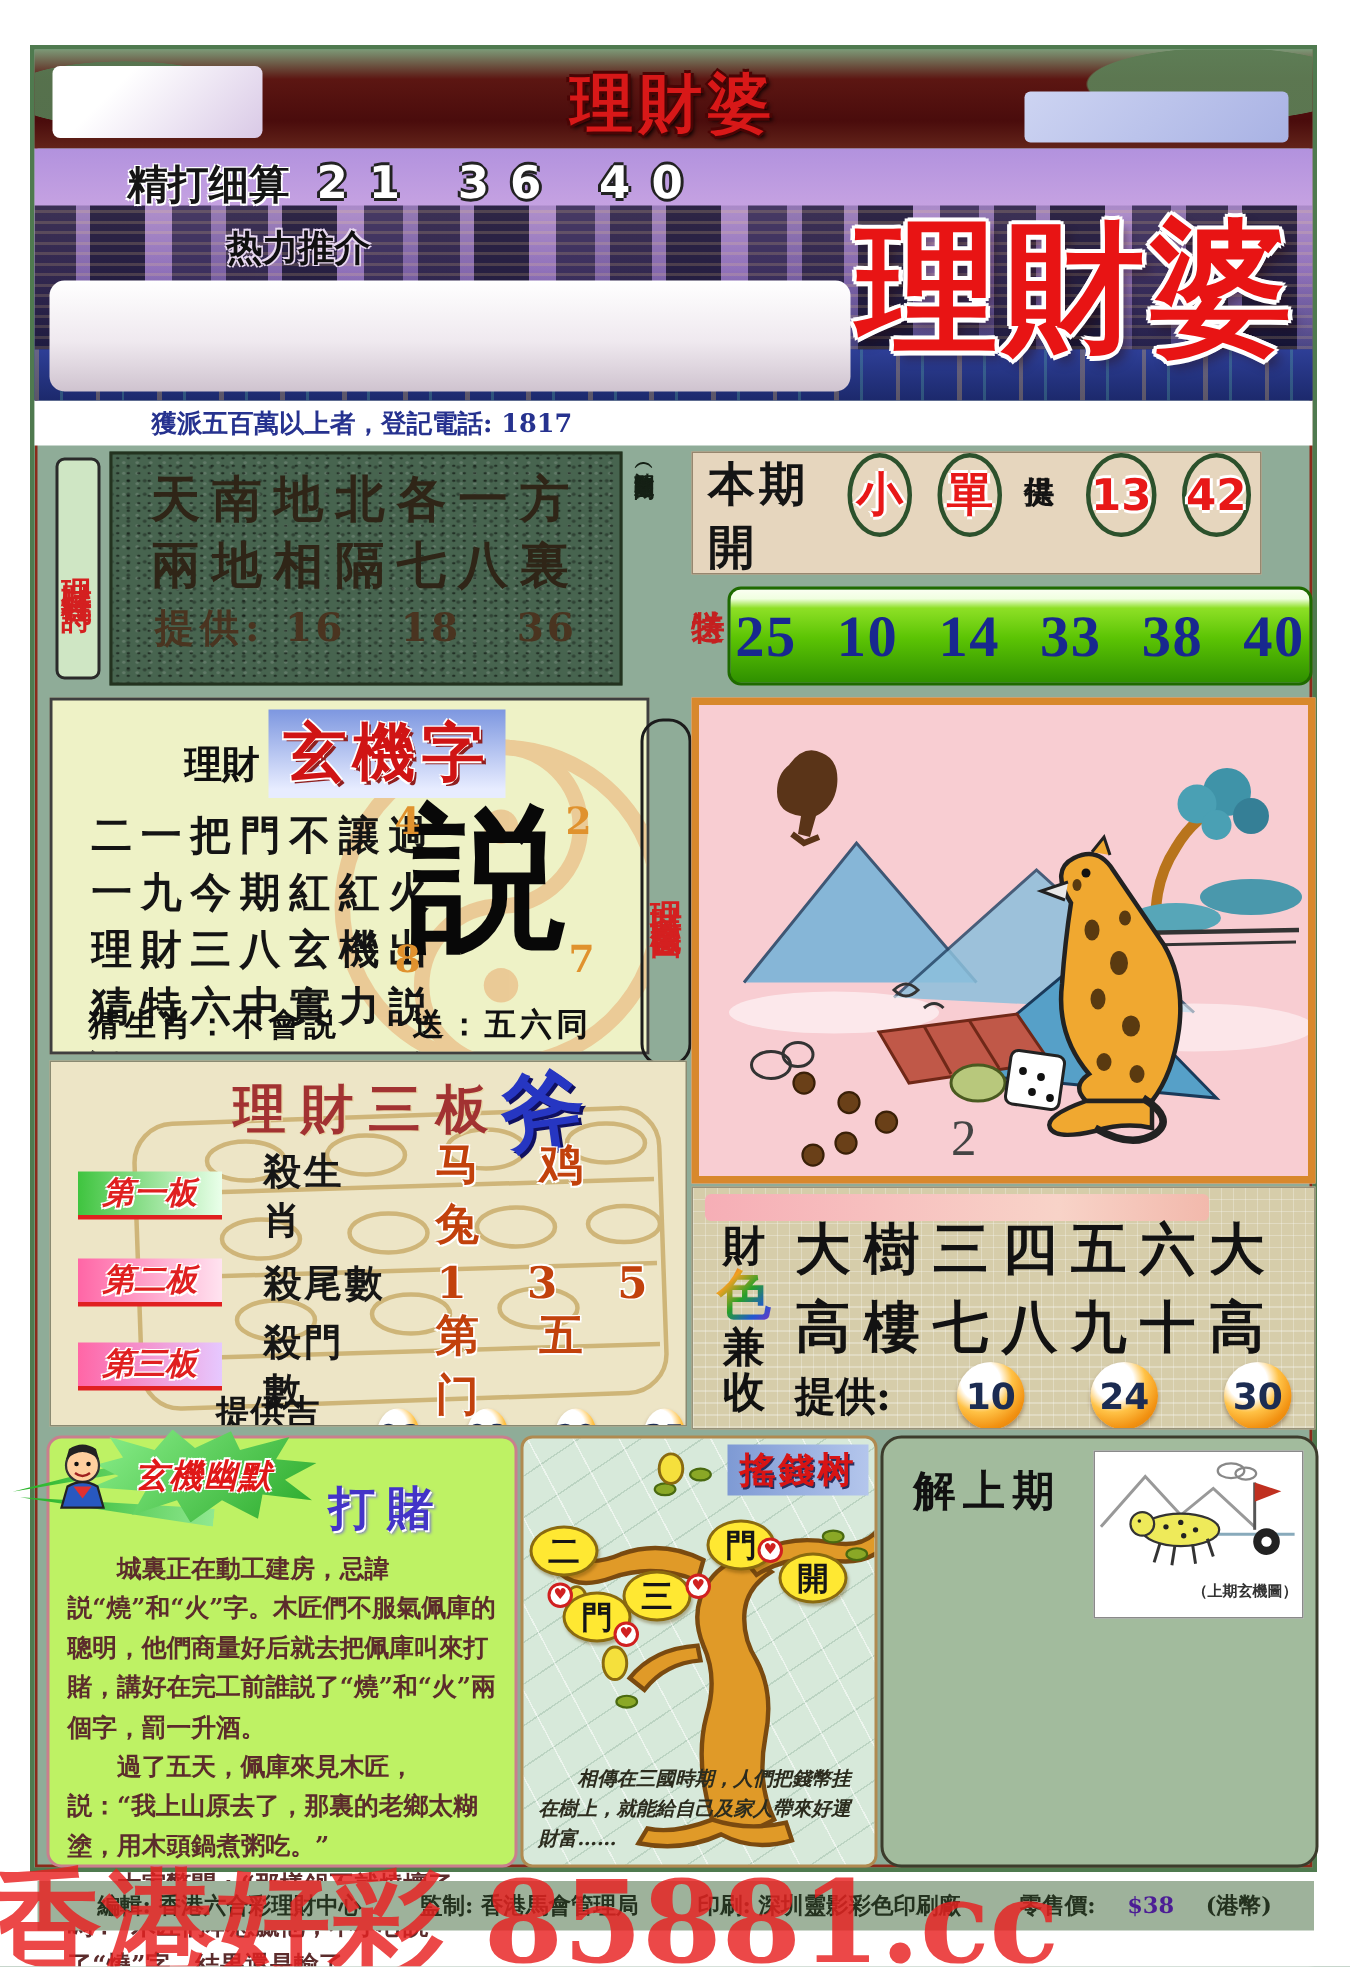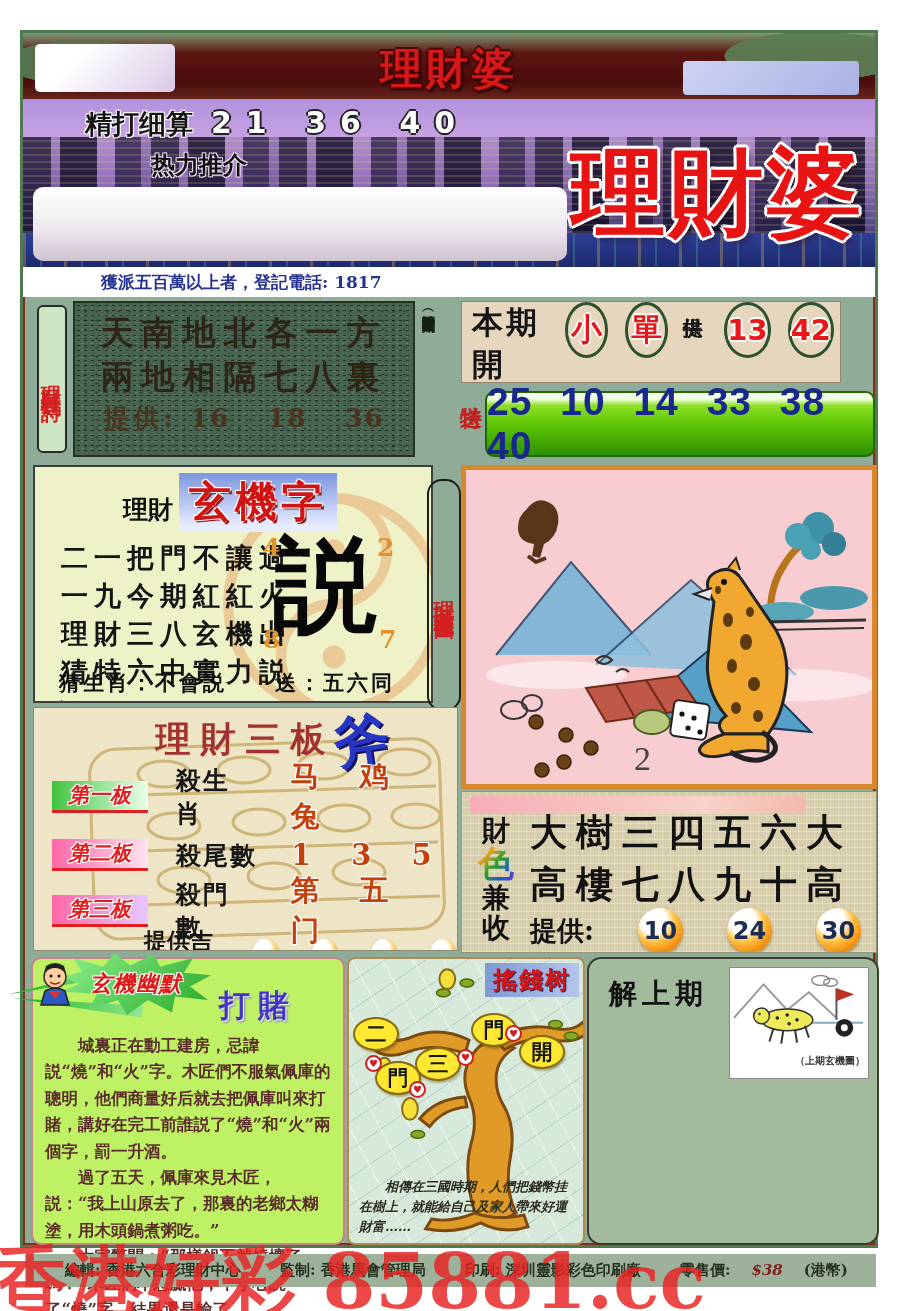--- a/index.html
+++ b/index.html
@@ -140,21 +140,21 @@
     color:#141414; margin-left:12px; height:56px; display:flex; align-items:center; }
 
   
   .send { position:absolute; left:438px; top:92px; width:416px; height:70px; }
   .send-label { position:absolute; left:0; top:0; width:22px; height:70px; writing-mode:vertical-rl;
     text-orientation:upright; font-size:22px; font-weight:900; color:#c42020; display:flex; align-items:center; }
   .send-bar { position:absolute; left:24px; top:2px; width:390px; height:66px; border-radius:9px;
     border:2px solid #1e6a00;
     background:linear-gradient(180deg,#fbfff2 0%,#f0ffe0 10%,#8ee026 20%,#5cc404 52%,#2f9000 100%);
     display:flex; align-items:center; justify-content:center; }
-  .send-nums { font-family:Liberation Sans, sans-serif; font-size:39px; font-weight:900;
+  .send-nums { font-family:Liberation Serif, serif; font-size:39px; font-weight:900;
     color:#18288f; word-spacing:16px; letter-spacing:1px; }
 
   
   .pic-label { position:absolute; left:404px; top:182px; width:34px; height:232px; border:2px solid #1c1c1c;
     border-radius:15px; writing-mode:vertical-rl; text-orientation:upright; font-size:21px; font-weight:900;
     color:#d42020; display:flex; align-items:center; justify-content:center; letter-spacing:5px; }
   .mpic { position:absolute; left:438px; top:168px; width:416px; height:324px; background:#f8cdd2;
     border:5px solid #d8882c; }
   .mpic svg { width:100%; height:100%; display:block; }
 
@@ -219,21 +219,21 @@
   .last-pic { position:absolute; right:8px; top:8px; width:140px; height:112px; background:#fff;
     border:1px solid #8a8a8a; }
   .last-pic svg { width:100%; height:86px; display:block; }
   .last-pic-caption { text-align:right; font-size:10px; font-weight:bold; color:#333; padding-right:3px; }
 
   
   .footer { position:absolute; left:25px; top:1254px; width:851px; height:33px; background:#9eb29b;
     display:flex; align-items:center; padding:0 28px 0 40px; font-size:15px; font-weight:bold; color:#24321f;
     justify-content:space-between; }
   .price-group { display:flex; gap:21px; align-items:baseline; }
-  .price-val { color:#7f1d1d; font-style:italic; }
+  .price-val { color:#4c1d95; }
 
   
   .watermark { position:absolute; left:-8px; top:1232px; font-size:76px; font-weight:900;
     color:rgba(232,32,32,.82); white-space:nowrap; letter-spacing:0px; z-index:9; }
 </style>
 </head>
 <body>
 
 <div class="sheet">
   <div class="frame">

